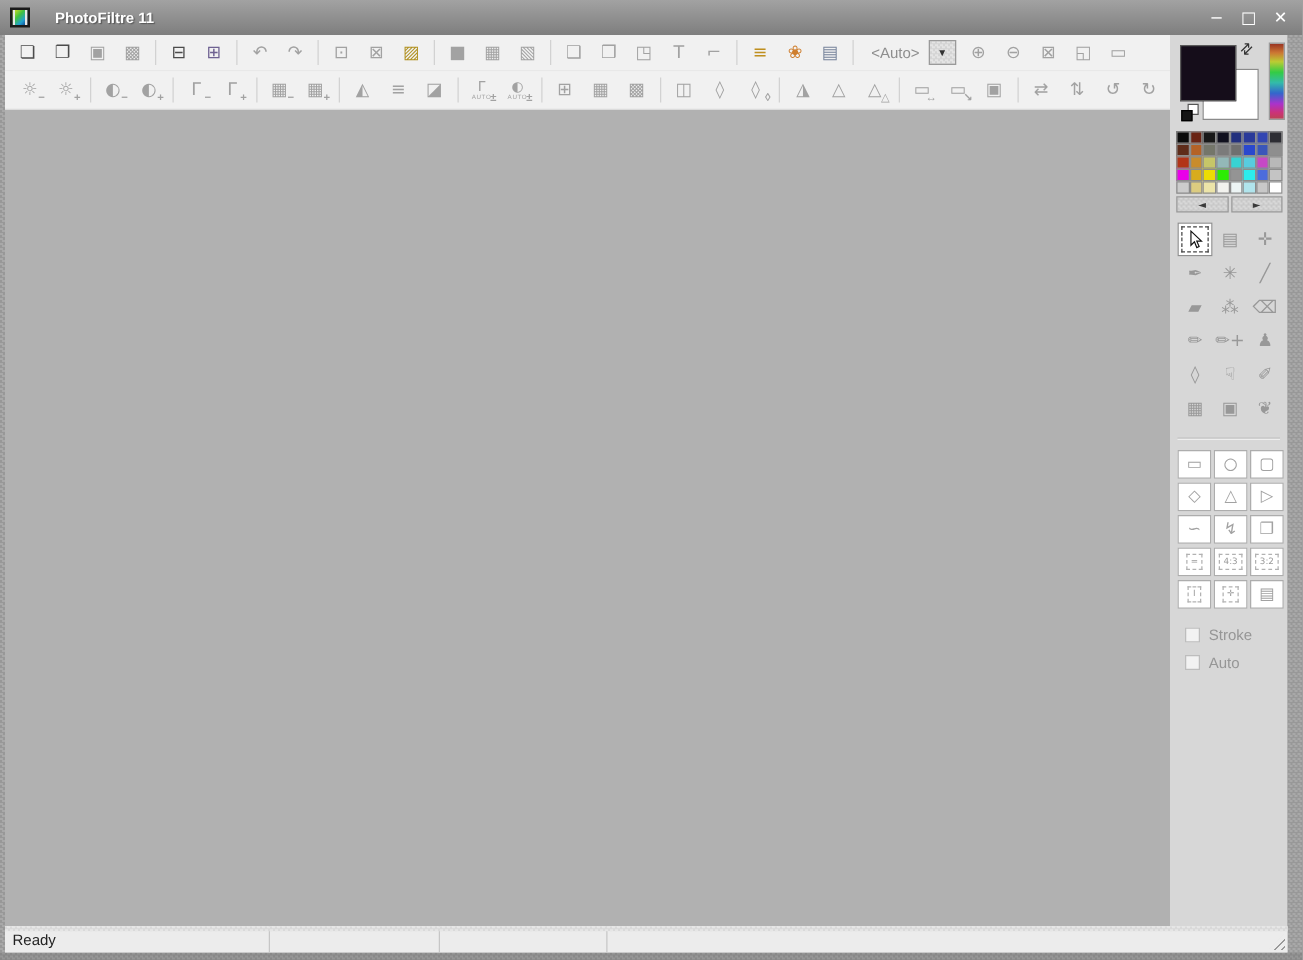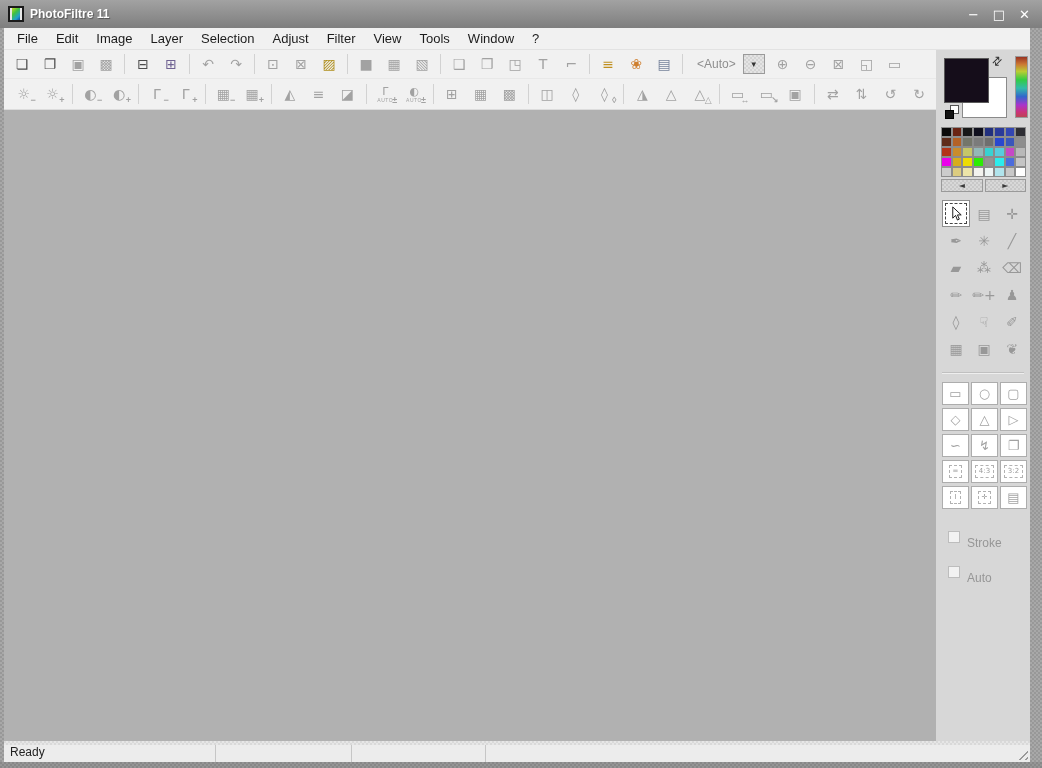--- a/index.html
+++ b/index.html
@@ -4,21 +4,21 @@
 <style>
   html,body{margin:0;padding:0;background:#777;}
   *{box-sizing:border-box;}
   .window{
     width:1042px;height:768px;position:relative;overflow:hidden;
     font-family:"Liberation Sans","DejaVu Sans",sans-serif;
     display:flex;flex-direction:column;background:#f1f1f1;
   }
   
   .titlebar{height:28px;flex:0 0 28px;background:linear-gradient(#a2a2a2,#7e7e7e);
-    display:flex;align-items:center;padding:8px 8px;}
+    display:flex;align-items:center;padding:8px 8px;gap:14px;}
   .app-icon{width:16px;height:16px;margin-right:6px;border:2px solid #1a1a1a;
     background:linear-gradient(135deg,#e8e020 0%,#40c040 40%,#20a0d0 70%,#103080 100%);
     box-shadow:inset 2px 0 0 #e8e8e8, inset -2px 0 0 #e8e8e8;}
   .title-text{color:#fff;font-weight:bold;font-size:12px;text-shadow:1px 1px 1px rgba(0,0,0,.4);}
   .win-controls{margin-left:auto;display:flex;align-items:center;gap:14px;padding-right:4px;}
   .win-btn{color:#fff;font-size:13px;line-height:1;cursor:default;font-family:"DejaVu Sans",sans-serif;}
   
   .frame-row{flex:1;display:flex;min-height:0;}
   .border-l{flex:0 0 4px;background:#a0a0a0;
     background-image:repeating-conic-gradient(#a8a8a8 0% 25%, #989898 0% 50%);background-size:4px 4px;}
@@ -79,21 +79,21 @@
   .tool-btn.selected{background:#fff;border:1px solid #8e8e8e;outline:1px dashed #444;outline-offset:-4px;}
   .panel-sep{height:2px;border-top:1px solid #c0c0c0;border-bottom:1px solid #eee;margin:10px 6px 0 6px;}
   .shapes{display:grid;grid-template-columns:repeat(3,27px);gap:3px 2px;margin:8px 0 0 6px;}
   .shape-btn{height:23px;background:#fff;border:1px solid #adadad;display:flex;align-items:center;justify-content:center;}
   .shape-btn .g{font-family:"DejaVu Sans",sans-serif;font-size:13px;color:#a2a2a2;line-height:1;}
   .shape-btn .dashed{border:1px dashed #b2b2b2;font-size:7px;color:#9a9a9a;padding:2px 3px;line-height:1;
     font-family:"DejaVu Sans",sans-serif;}
   .chk-row{display:flex;align-items:center;margin:14px 0 0 12px;}
   .chk-row + .chk-row{margin-top:8px;}
   .chk{width:12px;height:12px;background:#f2f2f2;border:1px solid #bdbdbd;margin-right:7px;}
-  .chk-label{font-size:12px;color:#969696;margin-top:13px;}
+  .chk-label{font-size:12px;color:#969696;}
   
   .statusbar{height:21px;flex:0 0 21px;background:#ececec;display:flex;position:relative;align-items:flex-start;}
   .statusbar::before{content:"";position:absolute;top:0;left:0;right:0;height:4px;
     background-image:repeating-conic-gradient(#e6e6e6 0% 25%, #d9d9d9 0% 50%);background-size:4px 4px;}
   .st-sec{height:100%;border-right:1px solid #c6c6c6;display:flex;align-items:center;}
   .s1{width:212px;padding-left:6px;}
   .s2{width:136px;} .s3{width:134px;} .s4{flex:1;border-right:none;}
   .st-text{font-size:12px;color:#222;position:relative;}
   .grip{position:absolute;right:2px;bottom:2px;width:13px;height:13px;
     background:repeating-linear-gradient(135deg,#999 0 1px,transparent 1px 4px);
@@ -111,33 +111,20 @@
         <span class="win-btn">−</span>
         <span class="win-btn">□</span>
         <span class="win-btn">✕</span>
       </div>
   </div>
 
   <div class="frame-row">
     <div class="border-l"></div>
 
     <div class="inner">
-      <div class="menubar">
-          <span class="menu-item">File</span>
-          <span class="menu-item">Edit</span>
-          <span class="menu-item">Image</span>
-          <span class="menu-item">Layer</span>
-          <span class="menu-item">Selection</span>
-          <span class="menu-item">Adjust</span>
-          <span class="menu-item">Filter</span>
-          <span class="menu-item">View</span>
-          <span class="menu-item">Tools</span>
-          <span class="menu-item">Window</span>
-          <span class="menu-item">?</span>
-        </div>
 
       <div class="split">
         <div class="left-col">
           <div class="toolbar tb1">
               <span class="tb-btn st-enabled">
                 <span class="g">❏</span>
               </span>
               <span class="tb-btn st-enabled">
                 <span class="g">❐</span>
               </span>

